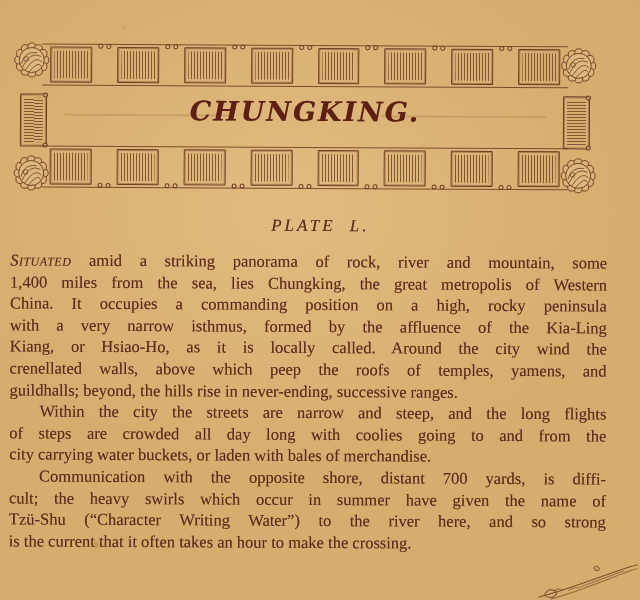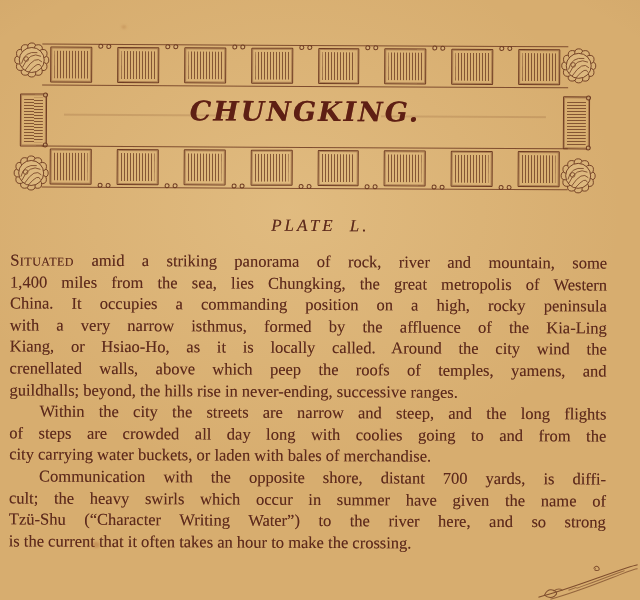--- a/index.html
+++ b/index.html
@@ -97,21 +97,21 @@
     color:var(--ink);text-shadow:0 0 .5px rgba(93,42,28,.55);
   }
   .bodytext{
     position:absolute;left:10px;top:251px;width:597px;
     font-size:16.5px;line-height:21.6px;color:var(--ink);
     text-shadow:0 0 .5px rgba(93,42,28,.5);
   }
   .bl{text-align:justify;text-align-last:justify;white-space:nowrap;}
   .bl.end{text-align-last:left;white-space:normal;}
   .bl.indent{text-indent:30px;}
-  .lead{font-variant:small-caps;letter-spacing:.5px;}
+  .lead{font-variant:small-caps;letter-spacing:.5px;font-style:italic;}
 
   
   .speck{position:absolute;border-radius:50%;pointer-events:none;}
   .speck1{left:94px;top:543px;width:7px;height:6px;background:rgba(155,85,35,.30);filter:blur(1px);}
   .speck2{left:120px;top:26px;width:5px;height:4px;background:rgba(155,85,35,.22);filter:blur(1px);}
   .sketch{position:absolute;left:538px;top:558px;}
 </style>
 </head>
 <body>
 

